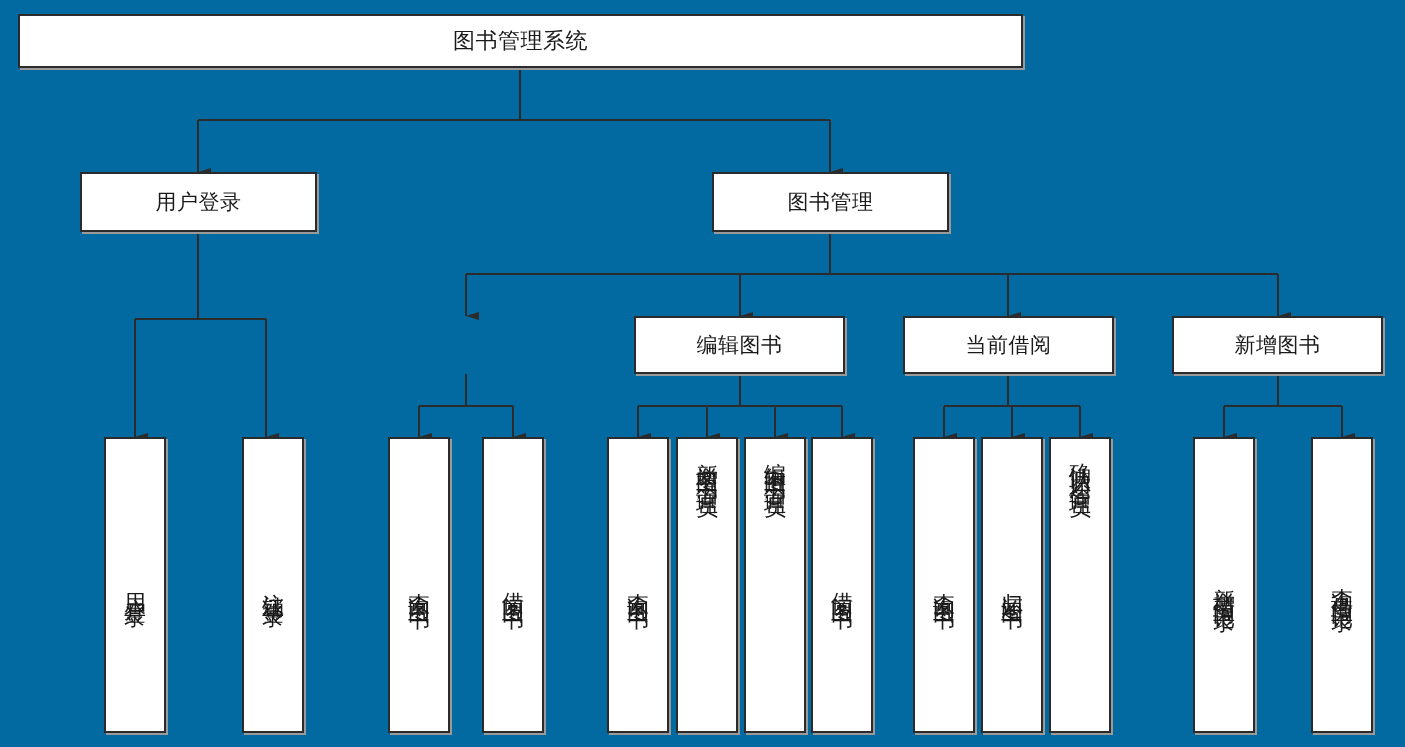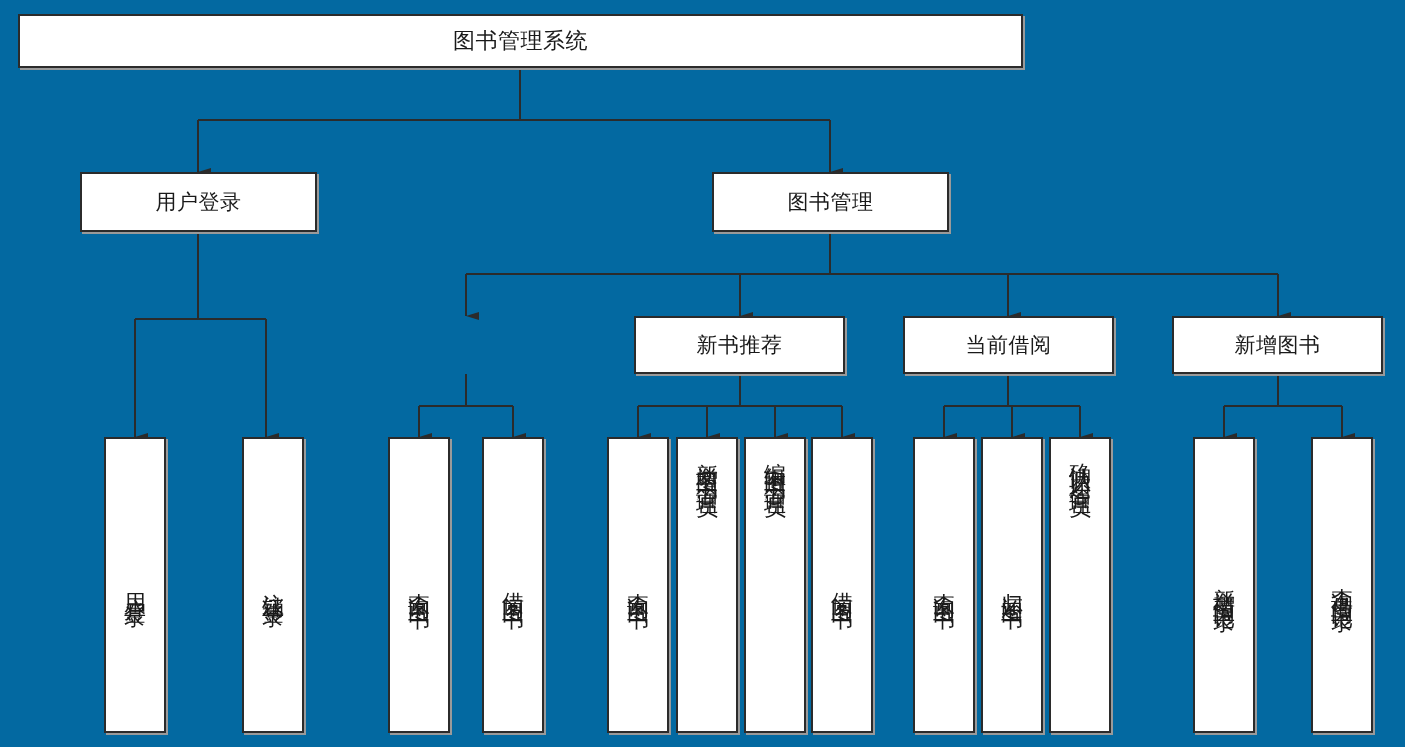--- a/index.html
+++ b/index.html
@@ -151,21 +151,21 @@
   <div class="node tier2 shadowed" style="left:80px; top:172px; width:237px; height:60px;">
     <span class="node-label">用户登录</span>
   </div>
 
   <div class="node tier2 shadowed" style="left:712px; top:172px; width:237px; height:60px;">
     <span class="node-label">图书管理</span>
   </div>
 
 
   <div class="node tier3 shadowed" style="left:634px; top:316px; width:211px; height:58px;">
-    <span class="node-label">新书推荐</span>
+    <span class="node-label">编辑图书</span>
   </div>
 
   <div class="node tier3 shadowed" style="left:903px; top:316px; width:211px; height:58px;">
     <span class="node-label">当前借阅</span>
   </div>
 
   <div class="node tier3 shadowed" style="left:1172px; top:316px; width:211px; height:58px;">
     <span class="node-label">新增图书</span>
   </div>
 

